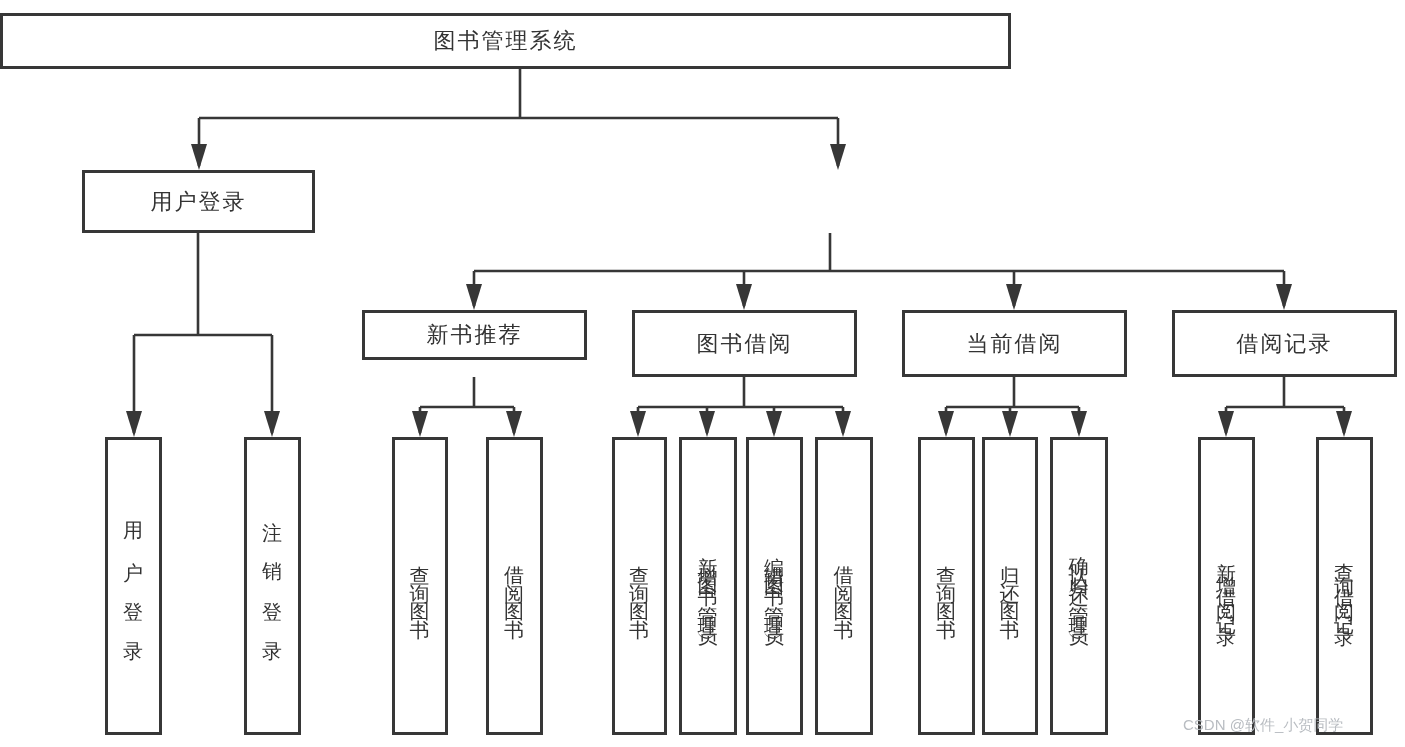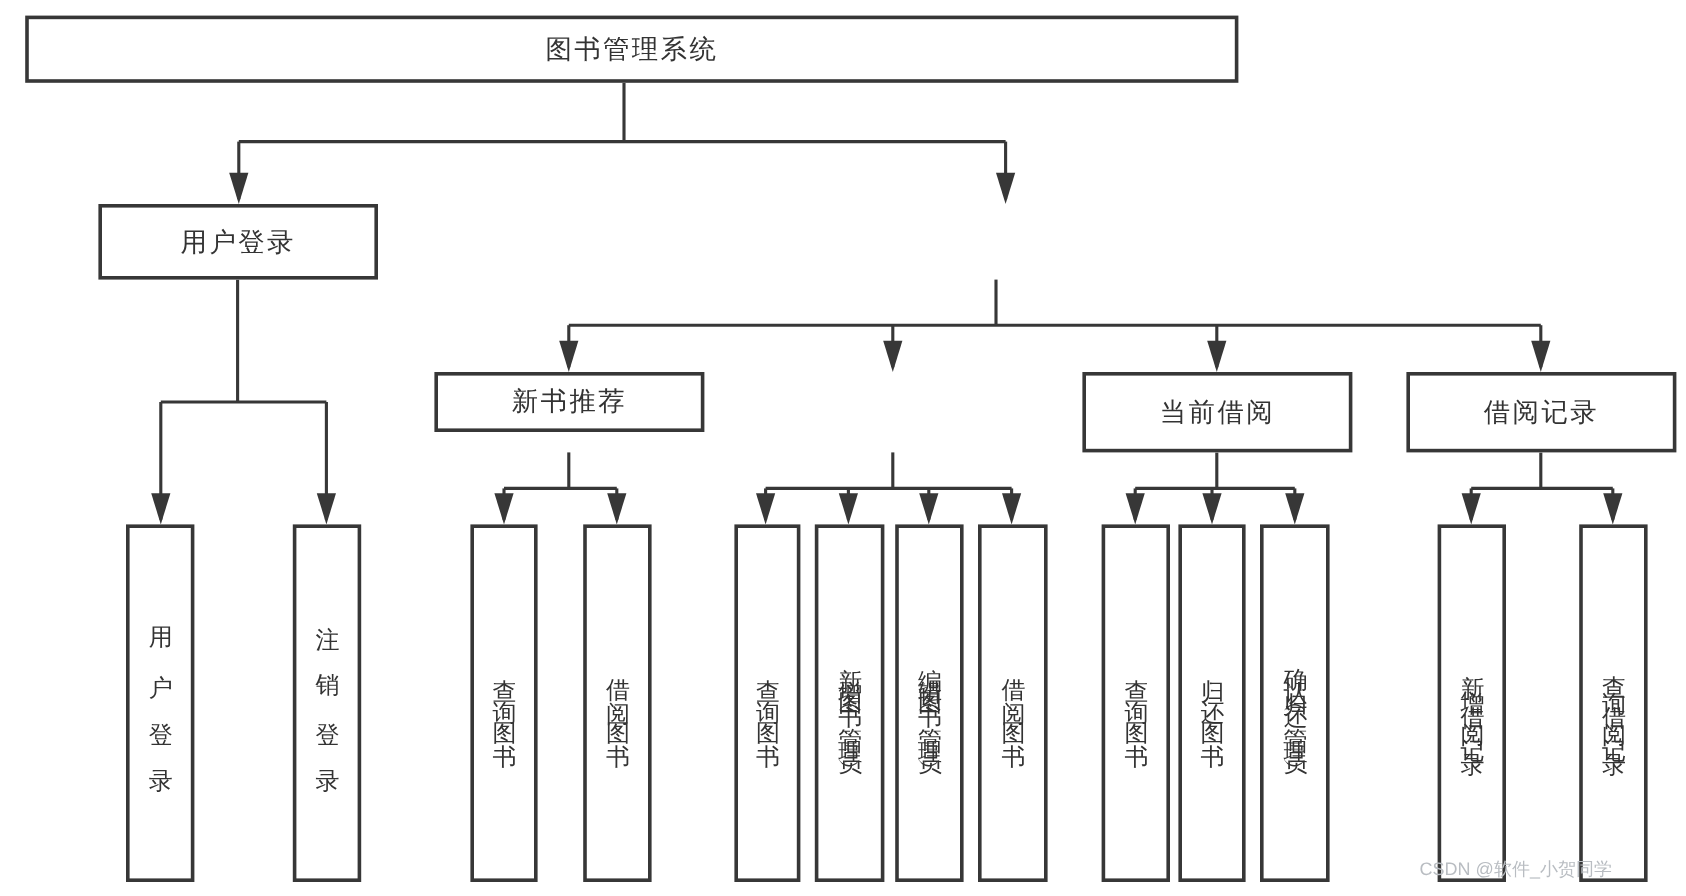--- a/index.html
+++ b/index.html
@@ -108,25 +108,26 @@
       <polygon points="766,411 782,411 774,437"></polygon>
       <polygon points="835,411 851,411 843,437"></polygon>
       <polygon points="938,411 954,411 946,437"></polygon>
       <polygon points="1002,411 1018,411 1010,437"></polygon>
       <polygon points="1071,411 1087,411 1079,437"></polygon>
       <polygon points="1218,411 1234,411 1226,437"></polygon>
       <polygon points="1336,411 1352,411 1344,437"></polygon>
     </g>
   </svg>
 
-  <div class="node hbox" style="left:21px;top:13px;width:1011px;height:56px">图书管理系统</div>
+  <div class="node hbox" style="left:0;top:13px;width:1011px;height:56px">图书管理系统</div>
 
   <div class="node hbox" style="left:82px;top:170px;width:233px;height:63px">用户登录</div>
 
   <div class="node hbox" style="left:362px;top:310px;width:225px;height:50px">新书推荐</div>
+  <div class="node hbox" style="left:632px;top:310px;width:225px;height:67px">图书借阅</div>
   <div class="node hbox" style="left:902px;top:310px;width:225px;height:67px">当前借阅</div>
   <div class="node hbox" style="left:1172px;top:310px;width:225px;height:67px">借阅记录</div>
 
   <div class="node vbox ls40" style="left:105px;top:437px;width:57px;height:298px">用户登录</div>
   <div class="node vbox ls40" style="left:244px;top:437px;width:57px;height:298px">注销登录</div>
 
   <div class="node vbox ls18" style="left:392px;top:437px;width:56px;height:298px">查询图书</div>
   <div class="node vbox ls18" style="left:486px;top:437px;width:57px;height:298px">借阅图书</div>
 
   <div class="node vbox ls18" style="left:612px;top:437px;width:55px;height:298px">查询图书</div>

